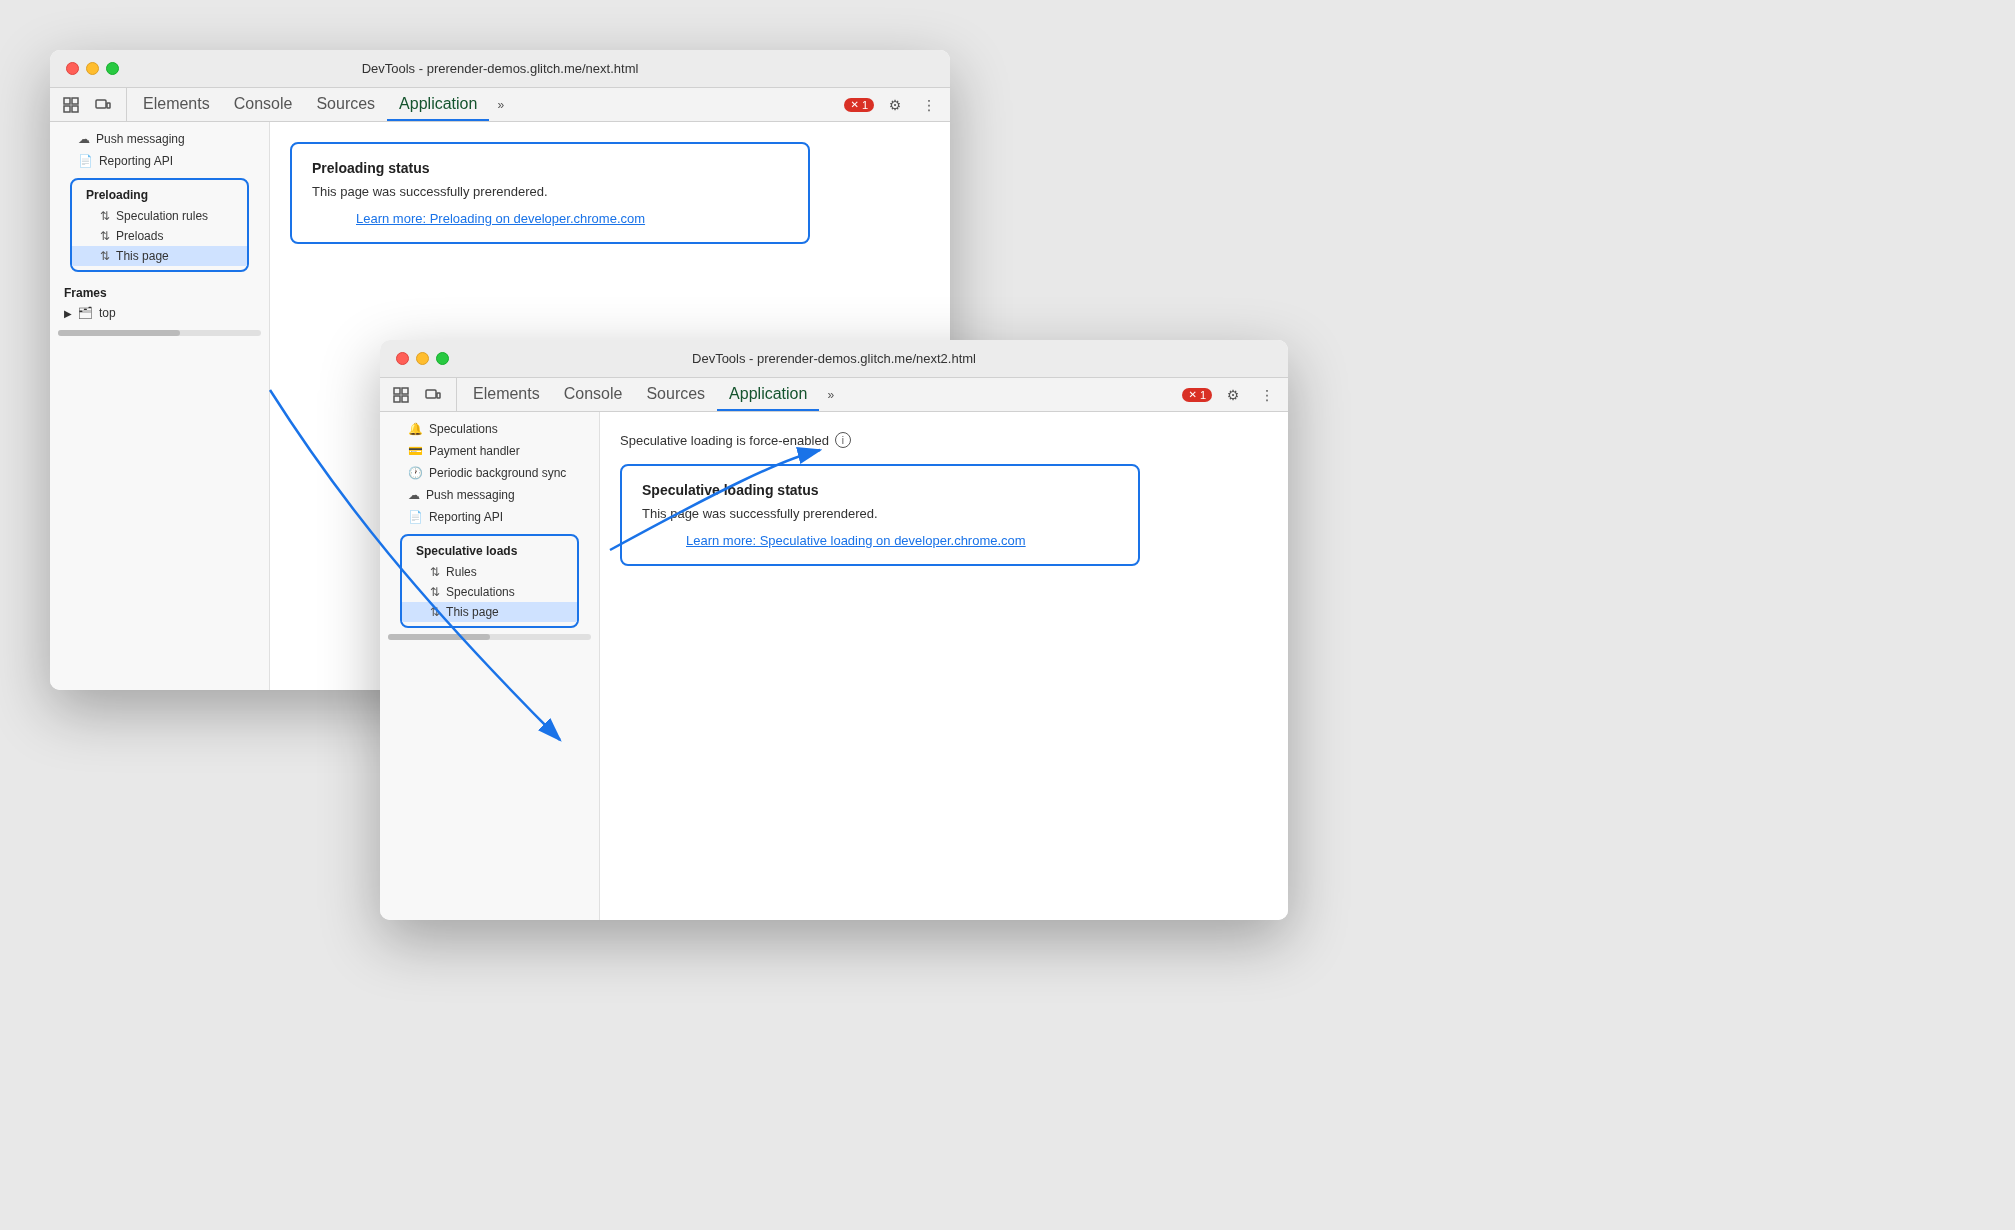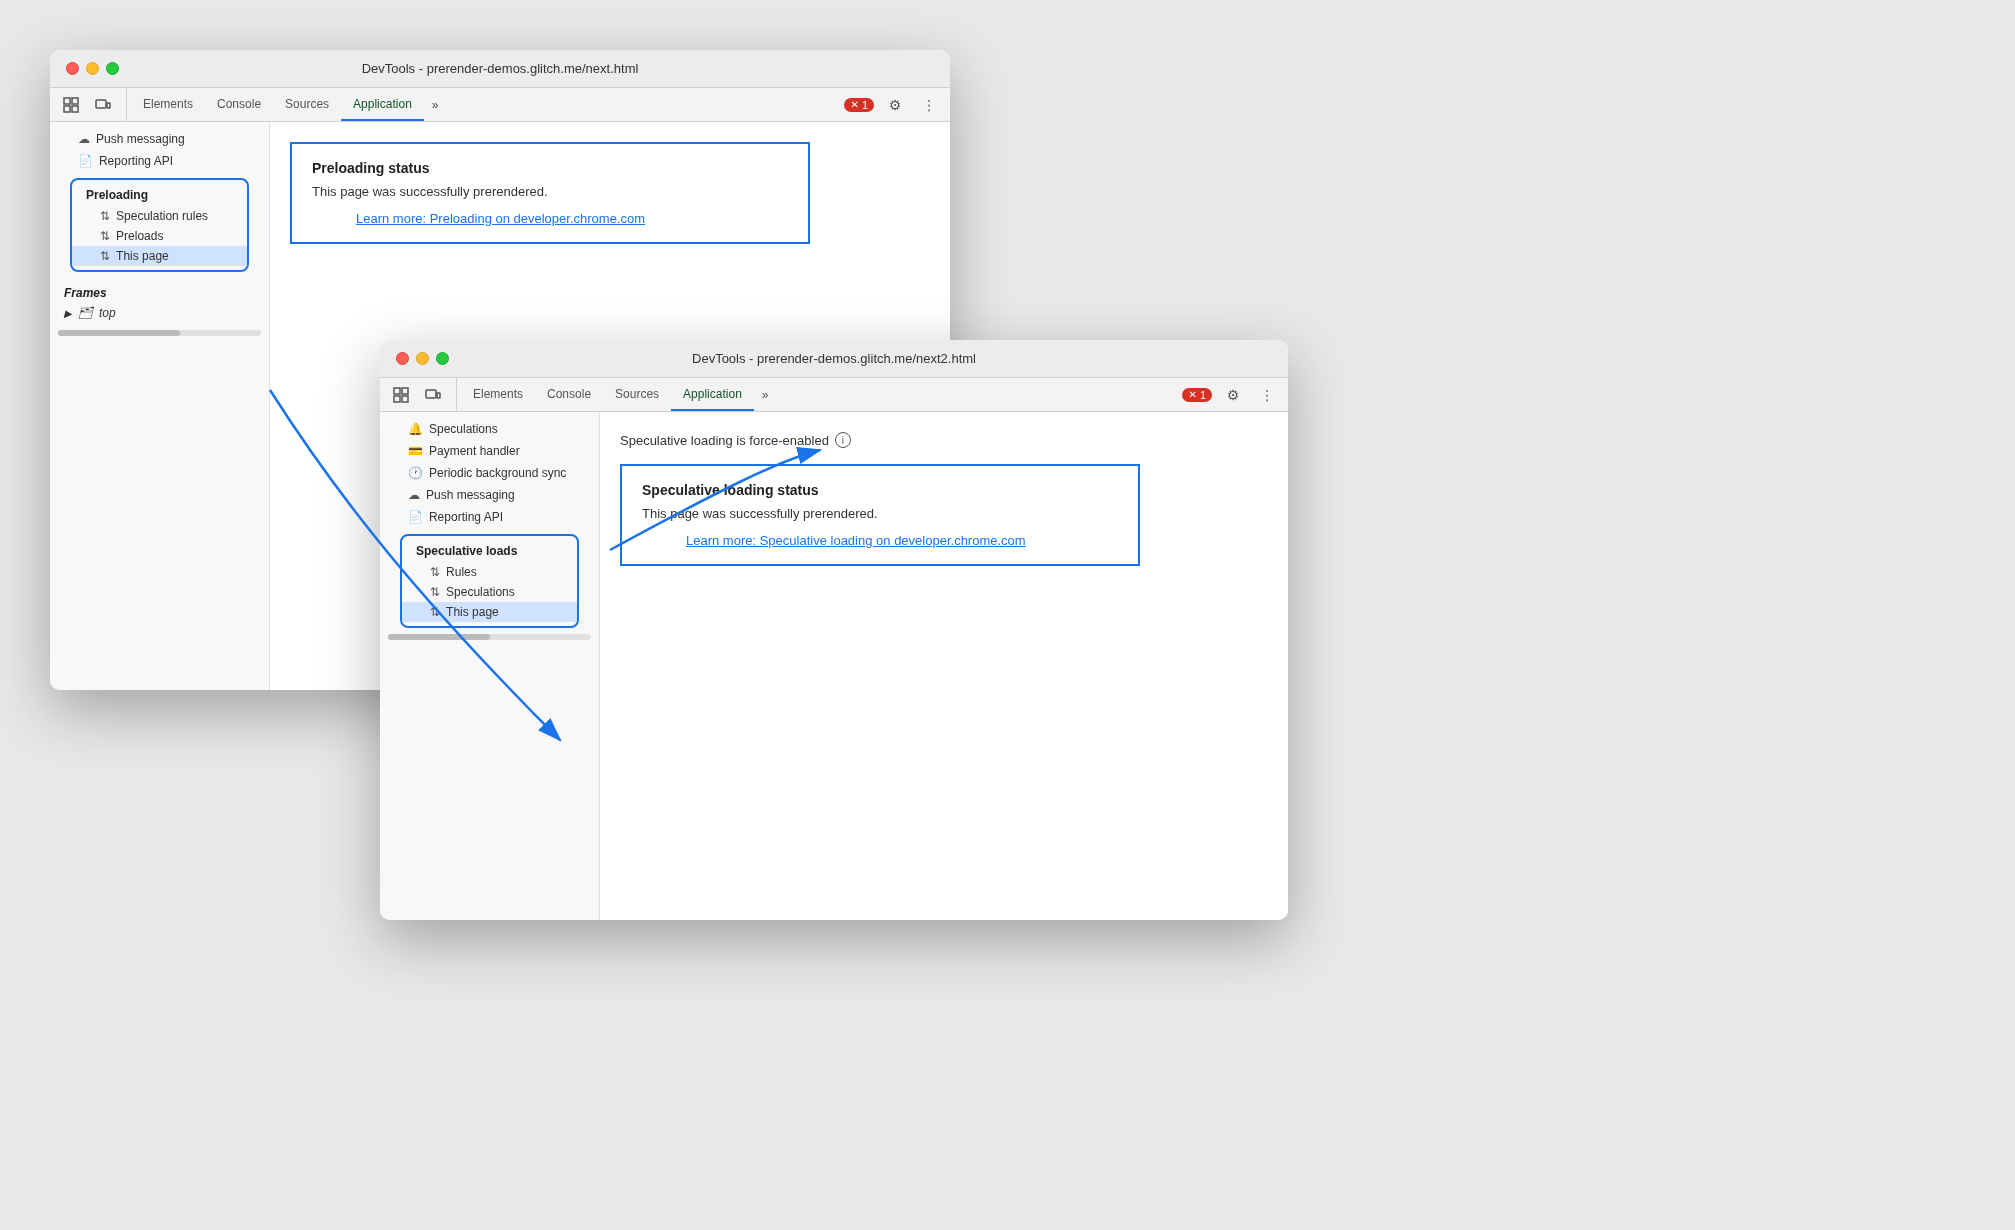--- a/index.html
+++ b/index.html
@@ -90,21 +90,21 @@
       border-radius: 4px;
       cursor: pointer;
       color: #555;
       font-size: 14px;
     }
 
     .dt-tab {
       padding: 0 12px;
       display: flex;
       align-items: center;
-      font-size: 12px;
+      font-size: 16px;
       color: #555;
       cursor: pointer;
       border-bottom: 2px solid transparent;
       white-space: nowrap;
     }
     .dt-tab.active {
       color: #14532d;
       border-bottom: 2px solid #1a73e8;
     }
 
@@ -190,21 +190,20 @@
       color: #333;
       cursor: pointer;
       gap: 6px;
     }
     .sidebar-group-item.active {
       background: #cfe2ff;
     }
 
     .sidebar-frames {
       padding: 8px 14px 4px 14px;
-      font-style: italic;
     }
     .sidebar-frames-title {
       font-size: 12px;
       font-weight: 600;
       color: #222;
       margin-bottom: 4px;
     }
     .sidebar-frames-item {
       display: flex;
       align-items: center;
@@ -219,21 +218,21 @@
     .devtools-main {
       flex: 1;
       overflow: auto;
       padding: 20px;
       background: #fff;
     }
 
     
     .status-card {
       border: 2px solid #1a73e8;
-      border-radius: 0;
+      border-radius: 8px;
       padding: 16px 20px;
       margin-bottom: 16px;
       max-width: 520px;
     }
 
     .status-card-title {
       font-size: 14px;
       font-weight: 700;
       color: #222;
       margin-bottom: 8px;

